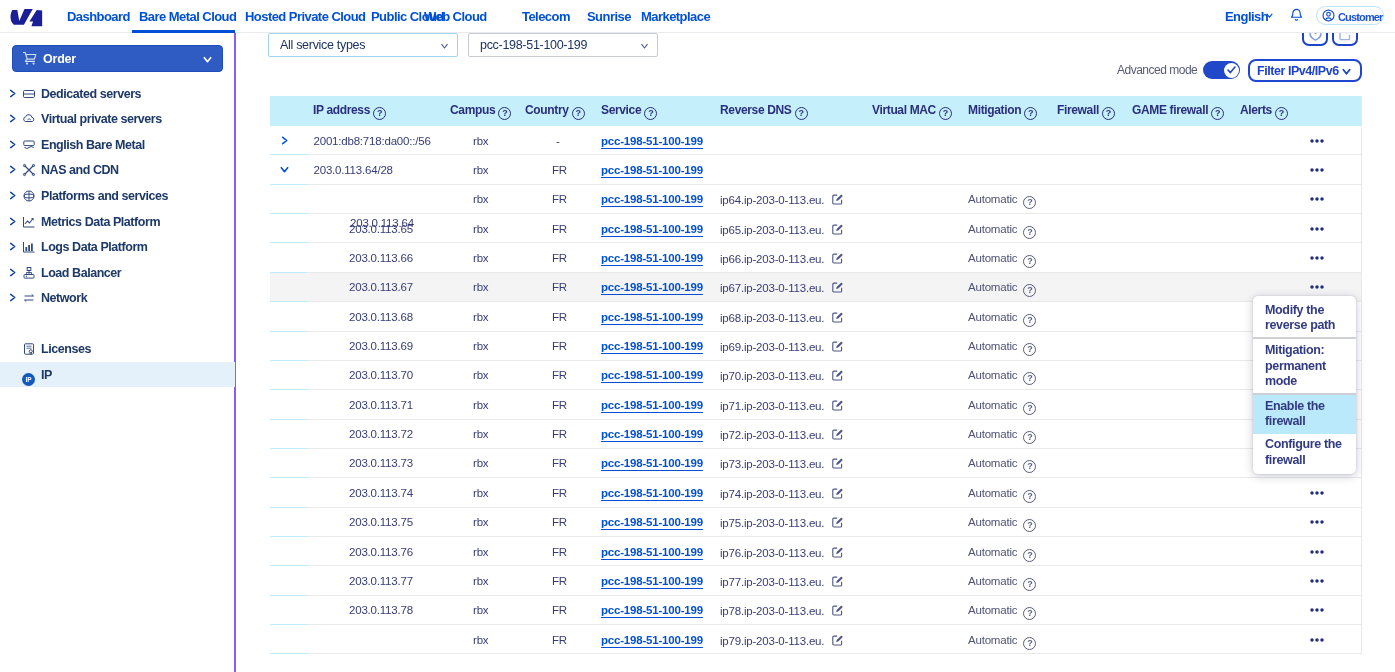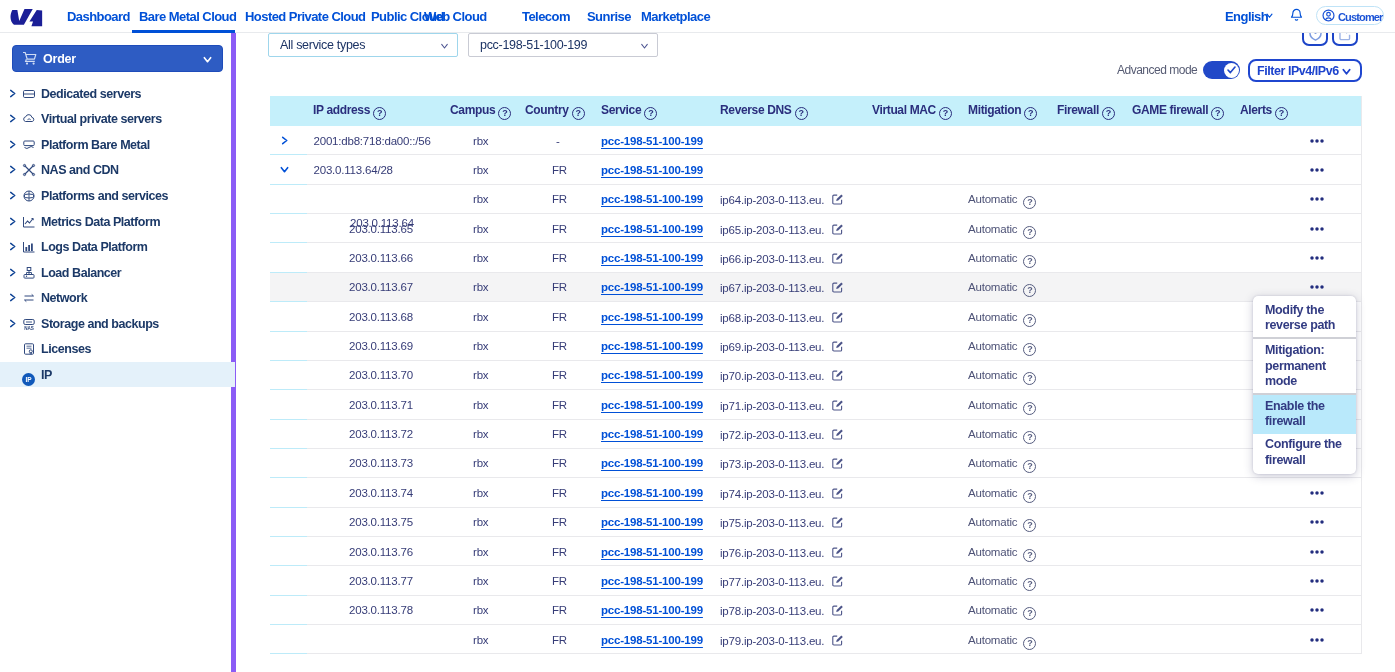--- a/index.html
+++ b/index.html
@@ -6,21 +6,21 @@
 #app { position:relative; width:1395px; height:672px; overflow:hidden; }
 .abs { position:absolute; }
 .vb svg { display:block; }
 .qi { display:inline-block; border:1px solid; border-radius:50%; text-align:center;
   font-weight:bold; vertical-align:-2px; }
 #topbar { position:absolute; left:0; top:0; width:1395px; height:33px; background:#fff;
   border-bottom:1px solid #e8eaed; z-index:50; }
 .navlink { position:absolute; top:9px; font-size:13px; font-weight:bold; color:#0050d7;
   letter-spacing:-0.55px; white-space:nowrap; }
 #sidebar { position:absolute; left:0; top:33px; width:236px; bottom:0; background:#fff;
-  border-right:5px solid #8b5cf6; z-index:20; }
+  border-right:2px solid #8b5cf6; z-index:20; }
 .sitem { position:absolute; left:0; width:235px; height:25.6px; }
 .sitem .chv { position:absolute; left:8px; top:7px; }
 .chv svg { display:block; }
 .sitem .ico { position:absolute; left:22px; top:6px; }
 .ico svg { display:block; }
 .sitem .lbl { position:absolute; left:41px; top:6px; font-size:12.5px; font-weight:bold;
   color:#1c3967; letter-spacing:-0.45px; white-space:nowrap; }
 #tbl { position:absolute; left:270px; top:96px; width:1092px; z-index:5; }
 #thead { position:relative; height:30px; background:#c5f0fb; }
 .hl { position:absolute; top:6.5px; font-size:12px; font-weight:bold; color:#2a2e7d;
@@ -544,21 +544,21 @@
           <svg width="9" height="11" viewBox="0 0 10 10">
             <path d="M3 1.5 L7.5 5 L3 8.5" fill="none" stroke="#0f4395" stroke-width="1.6" stroke-linecap="round" stroke-linejoin="round"></path>
           </svg>
         </span>
         <span class="ico">
           <svg width="14" height="14" viewBox="0 0 14 14">
             <rect x="1.8" y="3" width="10.4" height="4.6" rx="1" fill="none" stroke="#30497e" stroke-width="1"></rect>
             <path d="M2.5 9.5 q2.5 2 4.5 0 t4.5 0" fill="none" stroke="#30497e" stroke-width="1"></path>
           </svg>
         </span>
-        <span class="lbl">Platform Bare Metal</span>
+        <span class="lbl">English Bare Metal</span>
       </div>
       <div class="sitem" style="top:124.45px;">
         <span class="chv">
           <svg width="9" height="11" viewBox="0 0 10 10">
             <path d="M3 1.5 L7.5 5 L3 8.5" fill="none" stroke="#0f4395" stroke-width="1.6" stroke-linecap="round" stroke-linejoin="round"></path>
           </svg>
         </span>
         <span class="ico">
           <svg width="14" height="14" viewBox="0 0 14 14">
             <path d="M2.5 2.5 L11.5 11.5 M11.5 2.5 L2.5 11.5" stroke="#30497e" stroke-width="1.2"></path>
@@ -638,35 +638,20 @@
             <path d="M3 1.5 L7.5 5 L3 8.5" fill="none" stroke="#0f4395" stroke-width="1.6" stroke-linecap="round" stroke-linejoin="round"></path>
           </svg>
         </span>
         <span class="ico">
           <svg width="14" height="14" viewBox="0 0 14 14">
             <path d="M2.5 5 h9 M11.5 5 l-1.8-1.6 M2.5 9 h9 M2.5 9 l1.8 1.6" fill="none" stroke="#30497e" stroke-width="1"></path>
           </svg>
         </span>
         <span class="lbl">Network</span>
       </div>
-      <div class="sitem" style="top:277.75px;">
-        <span class="chv">
-          <svg width="9" height="11" viewBox="0 0 10 10">
-            <path d="M3 1.5 L7.5 5 L3 8.5" fill="none" stroke="#0f4395" stroke-width="1.6" stroke-linecap="round" stroke-linejoin="round"></path>
-          </svg>
-        </span>
-        <span class="ico">
-          <svg width="14" height="14" viewBox="0 0 14 14">
-            <rect x="1.8" y="2.5" width="10.4" height="5" rx="1.4" fill="none" stroke="#30497e" stroke-width="1"></rect>
-            <path d="M4 5 h6" stroke="#30497e" stroke-width="0.9"></path>
-            <text x="7" y="12.6" font-size="4.6" font-weight="bold" fill="#30497e" text-anchor="middle" font-family="Liberation Sans">NAS</text>
-          </svg>
-        </span>
-        <span class="lbl">Storage and backups</span>
-      </div>
       <div class="sitem" style="top:303.3px;">
         <span class="ico">
           <svg width="14" height="14" viewBox="0 0 14 14">
             <rect x="2.5" y="1.8" width="9" height="10.4" rx="1" fill="none" stroke="#30497e" stroke-width="1"></rect>
             <path d="M4.5 4.2 h5 M4.5 6.2 h5" stroke="#30497e" stroke-width="0.8"></path>
             <circle cx="8.8" cy="9.3" r="1.5" fill="none" stroke="#30497e" stroke-width="1"></circle>
             <path d="M8.2 10.5 v2 M9.4 10.5 v2" stroke="#30497e" stroke-width="0.8"></path>
           </svg>
         </span>
         <span class="lbl">Licenses</span>

